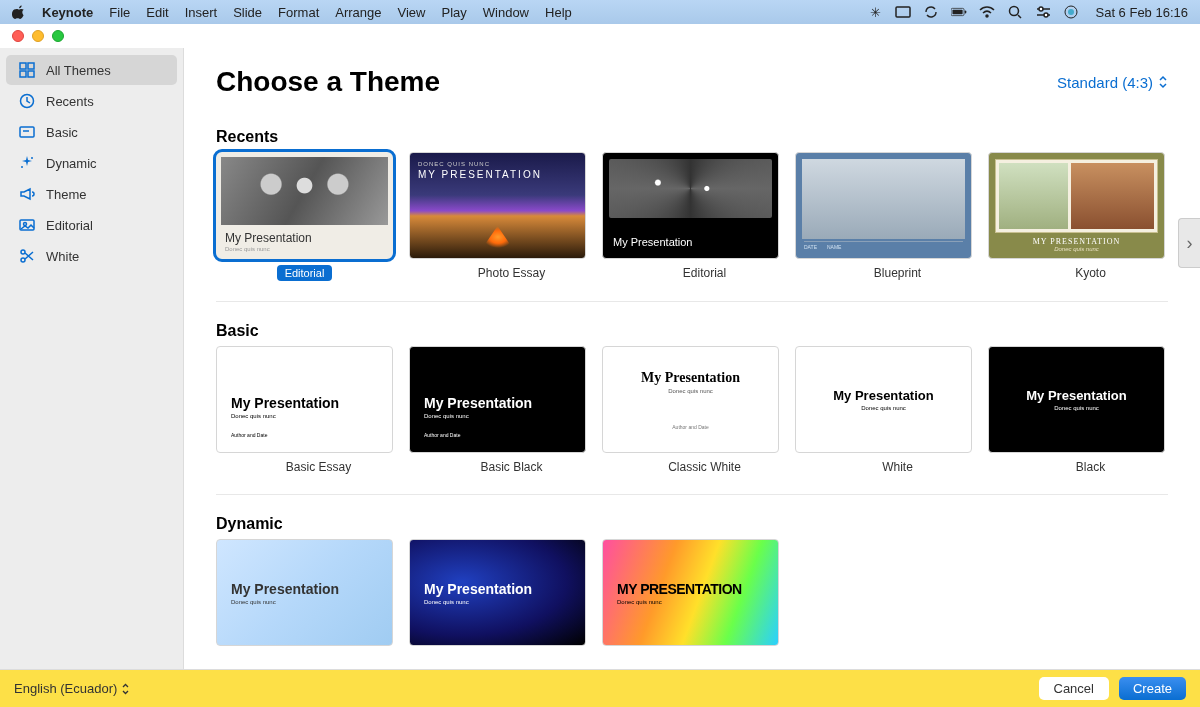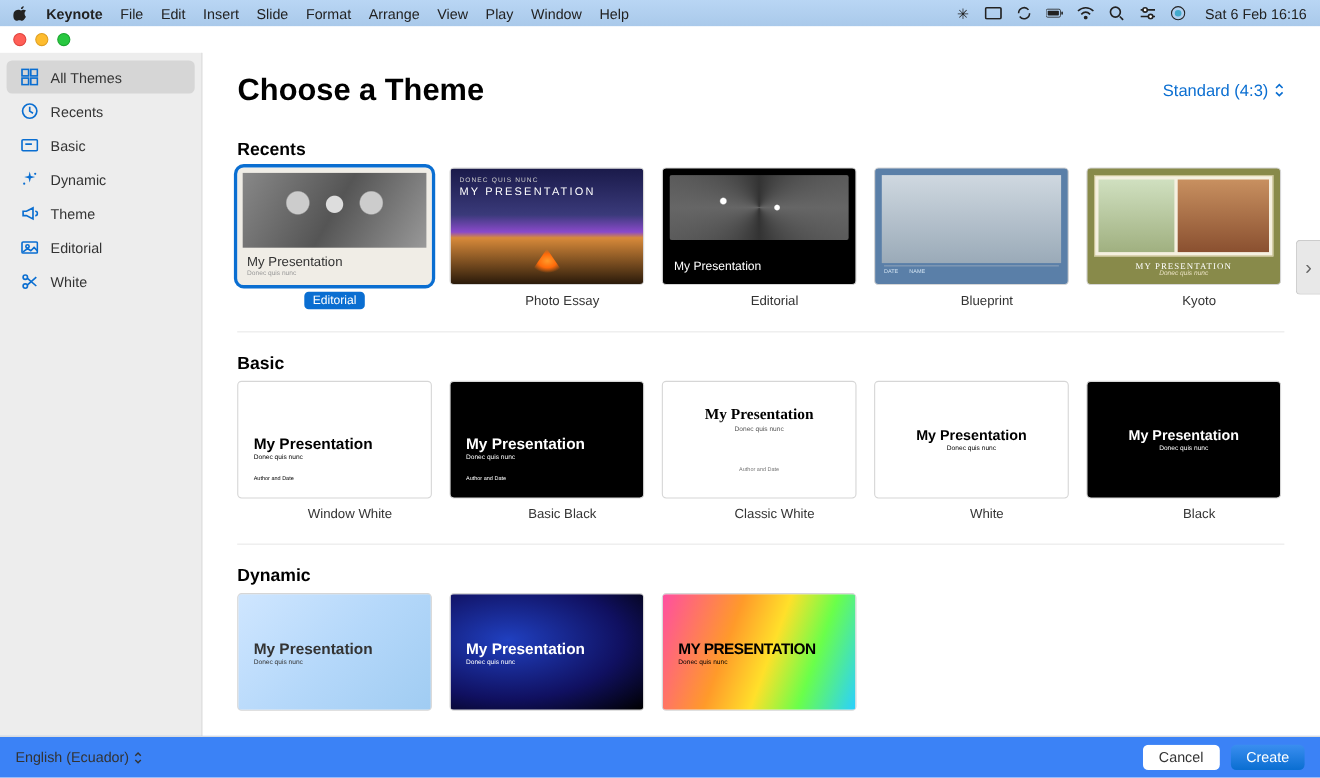--- a/index.html
+++ b/index.html
@@ -97,21 +97,21 @@
 .t-dyn .t{font-size:14px;font-weight:700;}
 .t-dyn .s{font-size:6px;margin-top:2px;}
 .t-dyn.light{background:linear-gradient(135deg,#cfe6ff,#b5d8fa,#a0ccf2);color:#333;}
 .t-dyn.dark{background:radial-gradient(ellipse at 30% 40%,#2040c0,#101060 60%,#000);}
 .t-dyn.color{background:linear-gradient(110deg,#ff4fa0,#ff9a2a 35%,#ffe02a 55%,#6aff4a 75%,#2ad0ff);color:#000;}
 .t-dyn.color .t{font-weight:900;letter-spacing:-0.5px;}
 
 .scroll-arrow { position:absolute; right:0; top:170px; width:22px; height:50px; background:rgba(230,230,230,0.9); border:1px solid #ccc; border-right:none; border-radius:4px 0 0 4px; display:flex; align-items:center; justify-content:center; cursor:pointer; font-size:18px; color:#666;}
 
 
-.footer { height:38px; border-top:1px solid #dcdcdc; background:#3b82f6; display:flex; align-items:center; justify-content:space-between; padding:0 14px; }
+.footer { height:38px; border-top:1px solid #dcdcdc; background:#fde047; display:flex; align-items:center; justify-content:space-between; padding:0 14px; }
 .lang { font-size:13px; color:#333; display:flex; align-items:center; gap:4px; cursor:pointer;}
 .btns { display:flex; gap:10px; }
 .btn { font-size:13px; padding:3px 14px; border-radius:5px; cursor:pointer; border:none; }
 .btn.cancel { background:#fff; border:1px solid transparent; color:#333; }
 .btn.create { background:#0a6ed1; background:linear-gradient(#3a8ef0,#0a6ed1); color:#fff; }
 
 svg{display:block;}
 </style>
 </head>
 <body>
@@ -330,21 +330,21 @@
 
         <div class="section">
           <h2>Basic</h2>
           <div class="row">
             <div class="card">
               <div class="thumb t-bw">
                 <div class="t">My Presentation</div>
                 <div class="s">Donec quis nunc</div>
                 <div class="a">Author and Date</div>
               </div>
-              <div class="caption">Window White</div>
+              <div class="caption">Basic Essay</div>
             </div>
             <div class="card">
               <div class="thumb t-bw black">
                 <div class="t">My Presentation</div>
                 <div class="s">Donec quis nunc</div>
                 <div class="a">Author and Date</div>
               </div>
               <div class="caption">Basic Black</div>
             </div>
             <div class="card">

